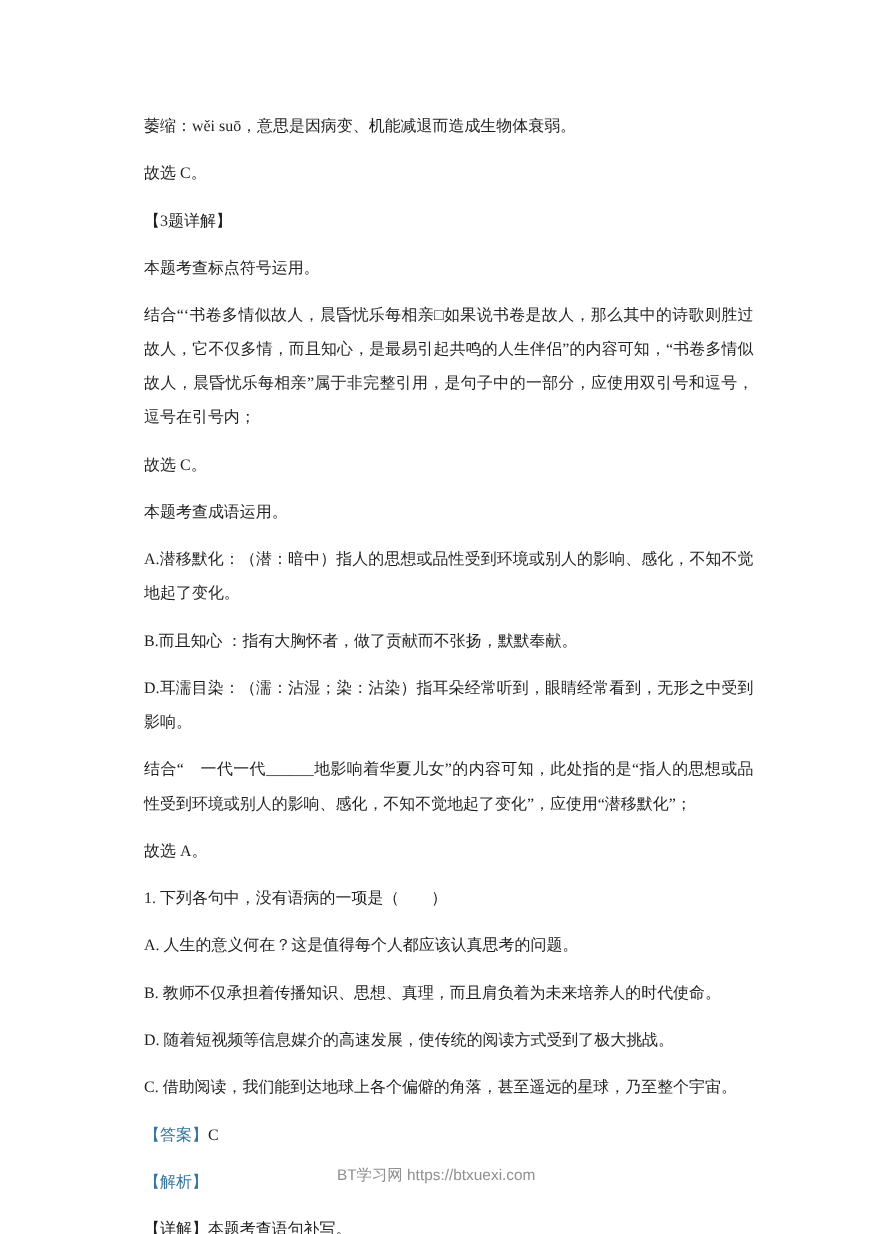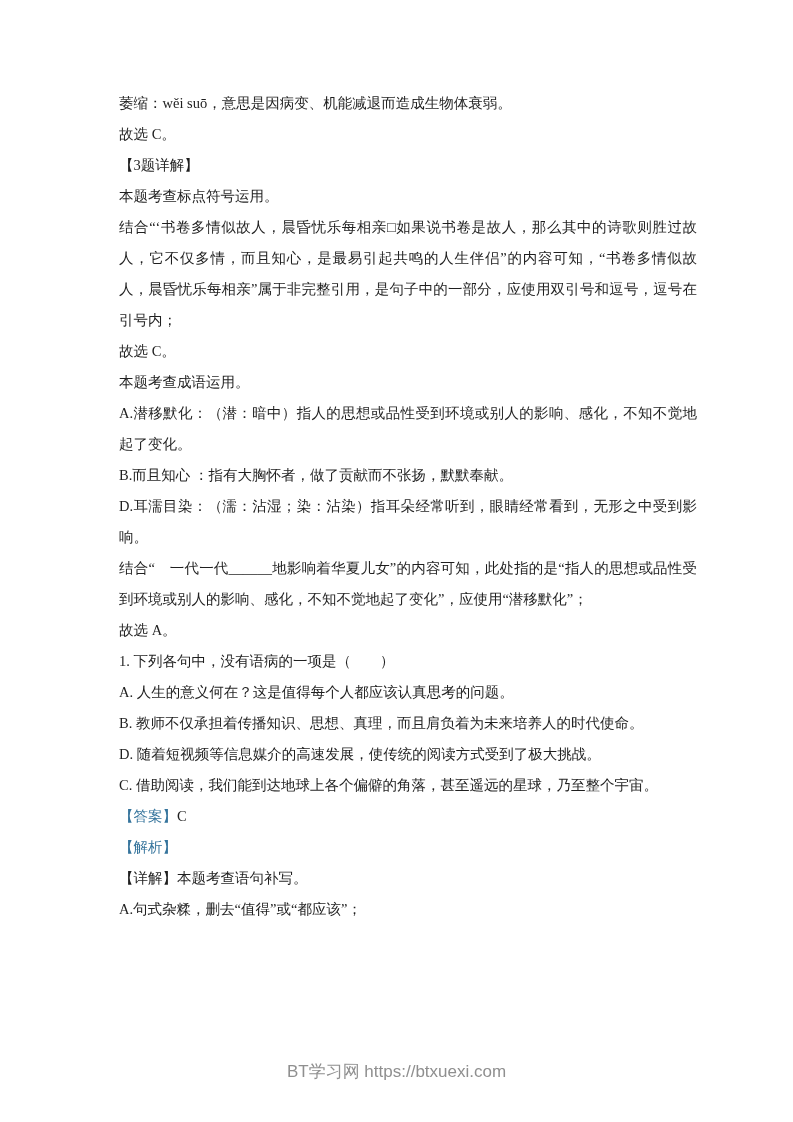--- a/index.html
+++ b/index.html
@@ -18,37 +18,37 @@
     font-family: "Liberation Serif", "DejaVu Serif", serif;
     color: var(--text-color);
   }
   .doc {
     position: absolute;
     left: 119px;
     top: 88px;
     width: 578px;
   }
   .para {
-    margin: 0;
+    margin: 12px;
     font-size: 14.5px;
     line-height: 31px;
     text-align: justify;
     word-break: break-all;
   }
   .blue-label {
     color: var(--label-color);
   }
   .footer {
     position: absolute;
     left: 0;
     right: 0;
     top: 1060px;
     text-align: center;
     font-family: "Liberation Sans", "DejaVu Sans", sans-serif;
-    font-size: 17px;
+    font-size: 14px;
     color: var(--footer-color);
   }
 </style>
 </head>
 <body>
 
 <div class="doc">
     <p class="para">萎缩：wěi suō，意思是因病变、机能减退而造成生物体衰弱。</p>
     <p class="para">故选 C。</p>
     <p class="para">【3题详解】</p>

